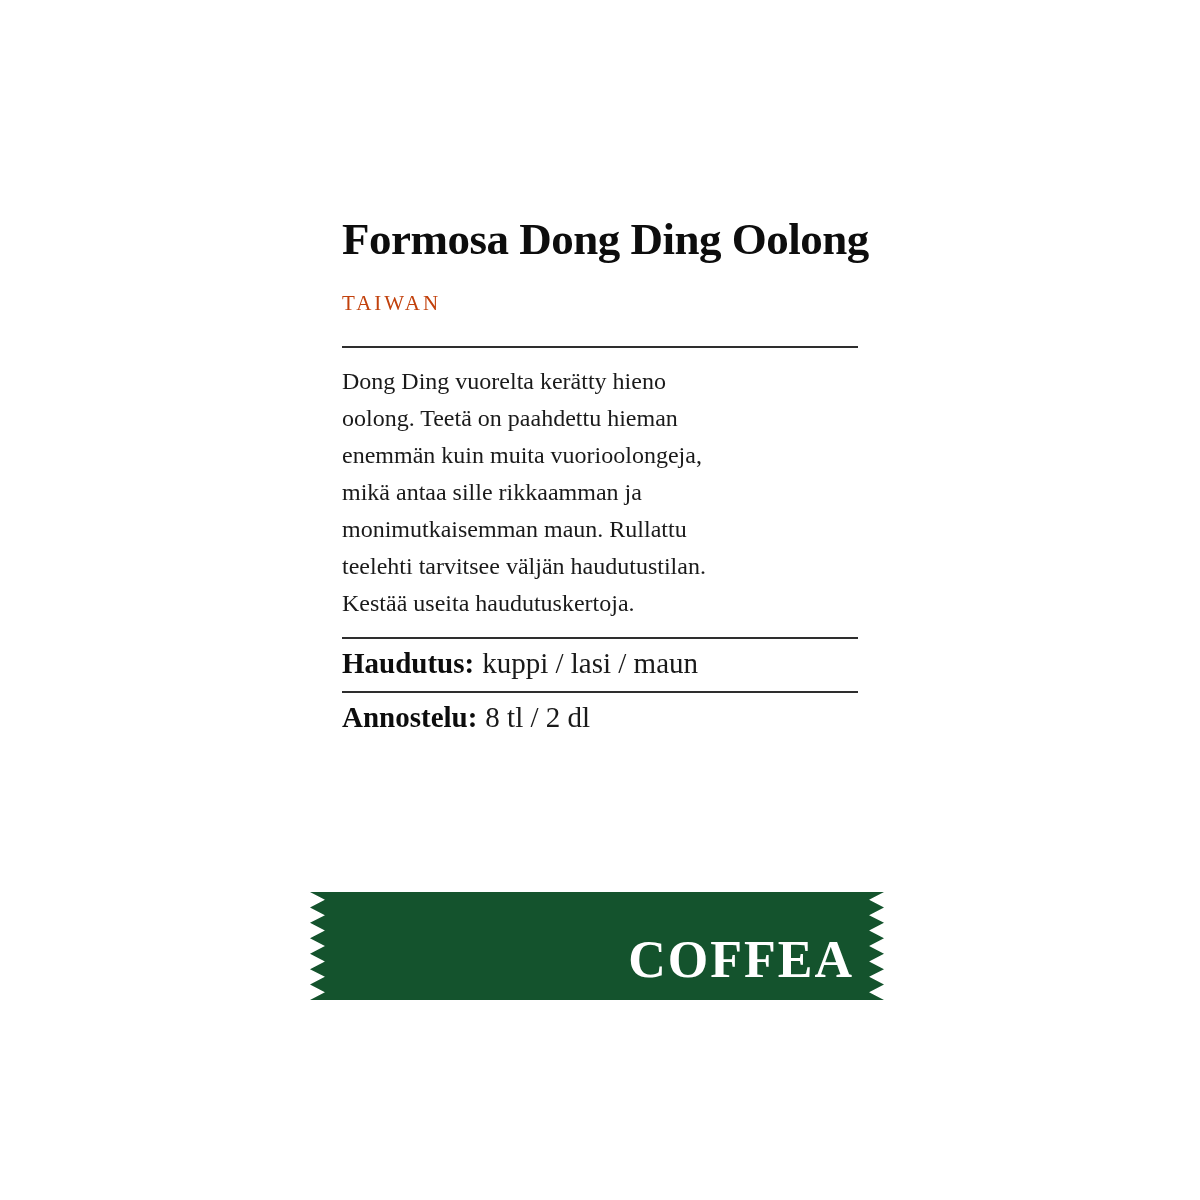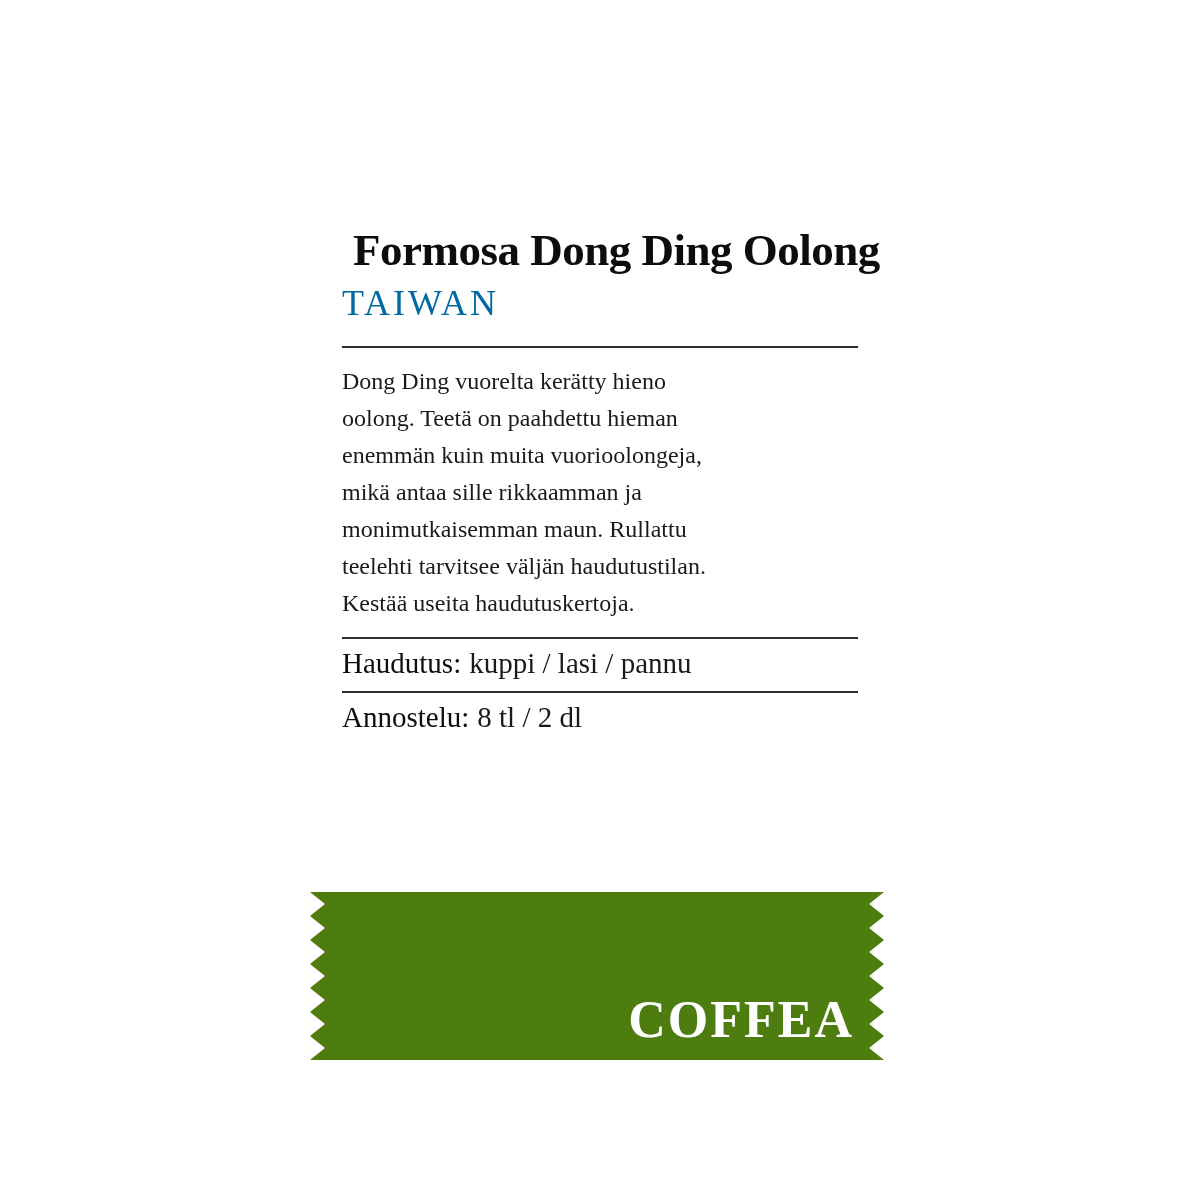--- a/index.html
+++ b/index.html
@@ -16,34 +16,34 @@
     overflow: hidden;
   }
   .card {
     position: absolute;
     left: 342px;
     top: 214px;
     width: 516px;
     color: #111111;
   }
   .title {
-    margin: 11px;
+    margin: 0;
     font-size: 45px;
     line-height: 50px;
     font-weight: 700;
     letter-spacing: -0.5px;
     color: #0d0d0d;
     white-space: nowrap;
   }
   .origin {
-    margin-top: 8px;
-    font-size: 36px;
+    margin-top: 22px;
+    font-size: 21px;
     line-height: 34px;
     letter-spacing: 3px;
-    color: #0369a1;
+    color: #c2410c;
   }
   .rule {
     margin-top: 26px;
     height: 0;
     border: none;
     border-top: 2px solid #2e2e2e;
     width: 100%;
   }
   .desc {
     margin-top: 15px;
@@ -56,33 +56,33 @@
     margin-top: 15px;
   }
   .field-row {
     border-top: 2px solid #2e2e2e;
     padding: 9px 0 12px 0;
     font-size: 29px;
     line-height: 31px;
     color: #1a1a1a;
   }
   .field-label {
-    font-weight: 400;
+    font-weight: 700;
     color: #0d0d0d;
   }
   .field-value {
     margin-left: 8px;
   }
   .ribbon {
     position: absolute;
     left: 310px;
     top: 892px;
     width: 574px;
-    height: 168px;
-    background: #4d7c0f;
+    height: 108px;
+    background: #14532d;
     clip-path: polygon(
       0% 0%, 100% 0%,
       97.4% 7.14%, 100% 14.29%,
       97.4% 21.43%, 100% 28.57%,
       97.4% 35.71%, 100% 42.86%,
       97.4% 50%, 100% 57.14%,
       97.4% 64.29%, 100% 71.43%,
       97.4% 78.57%, 100% 85.71%,
       97.4% 92.86%, 100% 100%,
       0% 100%,
@@ -123,21 +123,21 @@
 oolong. Teetä on paahdettu hieman
 enemmän kuin muita vuorioolongeja,
 mikä antaa sille rikkaamman ja
 monimutkaisemman maun. Rullattu
 teelehti tarvitsee väljän haudutustilan.
 Kestää useita haudutuskertoja.</div>
 
     <div class="fields">
 
       <div class="field-row">
-        <span class="field-label">Haudutus:</span><span class="field-value">kuppi / lasi / pannu</span>
+        <span class="field-label">Haudutus:</span><span class="field-value">kuppi / lasi / maun</span>
       </div>
 
 
       <div class="field-row">
         <span class="field-label">Annostelu:</span><span class="field-value">8 tl / 2 dl</span>
       </div>
 
 
     </div>
   </div>

